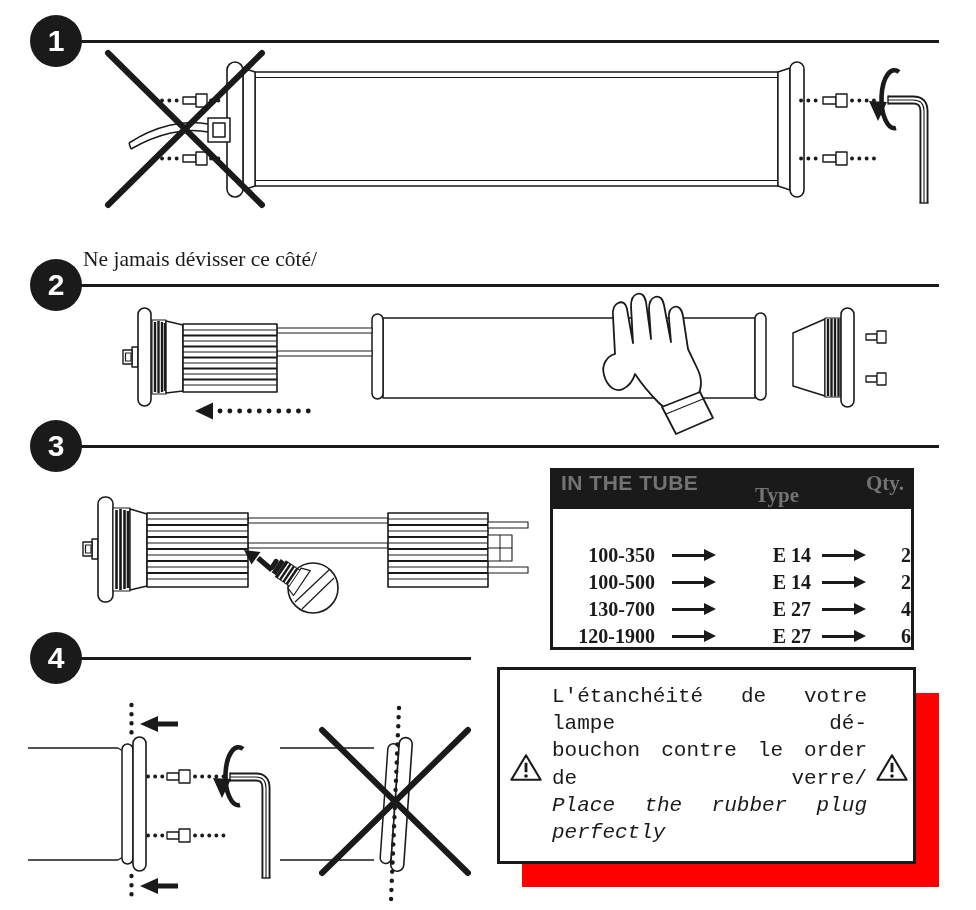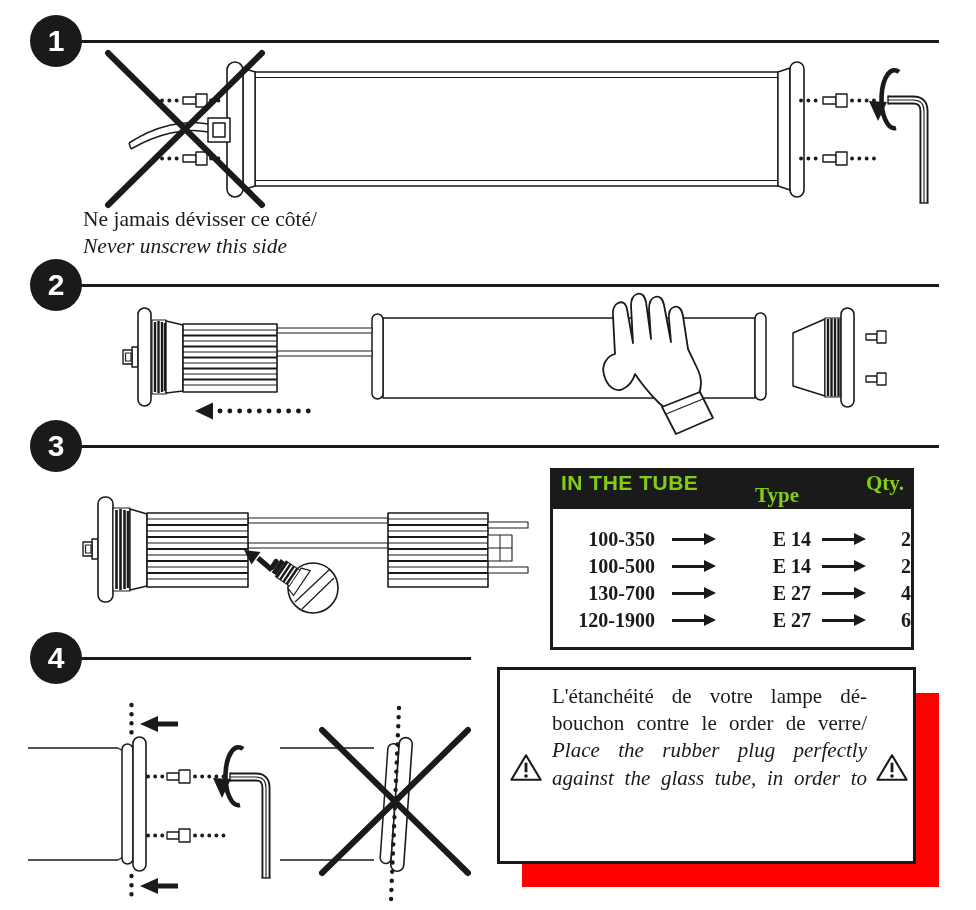--- a/index.html
+++ b/index.html
@@ -4,46 +4,46 @@
 <style>
   html,body{margin:0;padding:0;background:#fff;}
   #page{position:relative;width:976px;height:910px;background:#fff;overflow:hidden;
         font-family:"Liberation Serif",serif;color:#1a1a1a;}
   svg{display:block;}
   .step-circle{position:absolute;left:30px;width:52px;height:52px;border-radius:50%;
         background:#1a1a1a;color:#fff;text-align:center;
         font:bold 30px/52px "Liberation Sans",sans-serif;z-index:4;}
   .step-line{position:absolute;height:3px;background:#1a1a1a;z-index:1;}
   .caption{position:absolute;left:83px;z-index:3;}
-  .caption .fr{font-size:21.5px;line-height:27px;}
+  .caption .fr{font-size:21.5px;line-height:27px;margin-top:40px;}
   .caption .en{font-size:21.5px;line-height:27px;font-style:italic;}
   
   .parts-table{position:absolute;left:550px;top:468px;width:364px;height:182px;
         border:3px solid #1a1a1a;background:#fff;box-sizing:border-box;z-index:5;}
-  .pt-header{position:relative;height:38px;background:#1a1a1a;color:#84cc16;}
+  .pt-header{position:relative;height:38px;background:#1a1a1a;color:#737373;}
   .pt-title{position:absolute;left:8px;top:0;height:38px;line-height:39px;
         font:bold 21px "Liberation Sans",sans-serif;letter-spacing:.5px;}
   .pt-type{position:absolute;left:196px;width:56px;top:12px;height:38px;line-height:39px;
         text-align:center;font:bold 21px "Liberation Serif",serif;}
   .pt-qty{position:absolute;left:308px;width:48px;top:0;height:38px;line-height:39px;
         text-align:center;font:bold 21px "Liberation Serif",serif;}
-  .pt-body{padding-top:17px;}
+  .pt-body{padding-top:33px;}
   .pt-row{display:grid;grid-template-columns:88px 78px 78px 66px 1fr;
         padding-left:14px;height:27px;align-items:center;
         font:bold 20px/27px "Liberation Serif",serif;}
   .pt-size{text-align:right;}
   .pt-cell{text-align:right;}
   .tarrow{position:relative;width:44px;height:15px;justify-self:center;}
   .tarrow::before{content:"";position:absolute;left:0;top:6px;width:33px;height:3px;background:#1a1a1a;}
   .tarrow::after{content:"";position:absolute;right:0;top:1px;width:0;height:0;
         border-left:12px solid #1a1a1a;border-top:6.5px solid transparent;border-bottom:6.5px solid transparent;}
   
   .warn-red{position:absolute;left:522px;top:693px;width:417px;height:194px;background:#fe0000;z-index:2;}
   .warn-box{position:absolute;left:497px;top:667px;width:413px;height:191px;
-        border:3px solid #1a1a1a;background:#fff;z-index:3;box-sizing:content-box;}
+        border:3px solid #1a1a1a;background:#fff;z-index:3;box-sizing:content-box;font-family:Liberation Mono, monospace;}
   .warn-text{position:absolute;left:52px;top:13px;width:315px;font-size:21px;line-height:27.2px;}
   .wline{text-align:justify;}
   .wline.just{text-align-last:justify;}
   .wline.en{font-style:italic;}
   .warn-tri{position:absolute;top:82px;width:34px;height:31px;}
   .warn-tri.left{left:9px;}
   .warn-tri.right{left:375px;}
 </style>
 </head>
 <body>
@@ -55,21 +55,20 @@
   <div class="step-circle" style="top:420px">3</div>
   <div class="step-circle" style="top:632px">4</div>
 
   <div class="step-line" style="left:80px;top:39.5px;width:859px"></div>
   <div class="step-line" style="left:80px;top:283.5px;width:859px"></div>
   <div class="step-line" style="left:80px;top:444.5px;width:859px"></div>
   <div class="step-line" style="left:80px;top:656.5px;width:391px"></div>
 
   <div class="caption" style="top:206px">
     <div class="fr">Ne jamais dévisser ce côté/</div>
-    <div class="en">Never unscrew this side</div>
   </div>
 
   <svg width="976" height="910" viewBox="0 0 976 910" style="position:absolute;left:0;top:0;z-index:2" stroke-linejoin="round" fill="none" stroke="#1a1a1a">
 
     <g>
 
       <g>
         <rect x="255" y="72" width="523" height="114" fill="#fff" stroke-width="1.6"></rect>
         <line x1="255" y1="77.5" x2="778" y2="77.5" stroke-width="1.1"></line>
         <line x1="255" y1="180.5" x2="778" y2="180.5" stroke-width="1.1"></line>
@@ -378,17 +377,16 @@
     </svg>
     <svg class="warn-tri right" viewBox="0 0 36 32">
       <path d="M18 3 L33.5 29 H2.5 Z" fill="none" stroke="#1a1a1a" stroke-width="2.2" stroke-linejoin="round"></path>
       <line x1="18" y1="11" x2="18" y2="21" stroke="#1a1a1a" stroke-width="3"></line>
       <circle cx="18" cy="25" r="1.9" fill="#1a1a1a"></circle>
     </svg>
     <div class="warn-text">
       <div class="wline just">L'étanchéité de votre lampe dé-</div>
       <div class="wline just">bouchon contre le order de verre/</div>
       <div class="wline just en">Place the rubber plug perfectly</div>
-      <div class="wline just en">against the glass tube, in order to</div>
     </div>
   </div>
 
 </div>
 
 </body></html>

